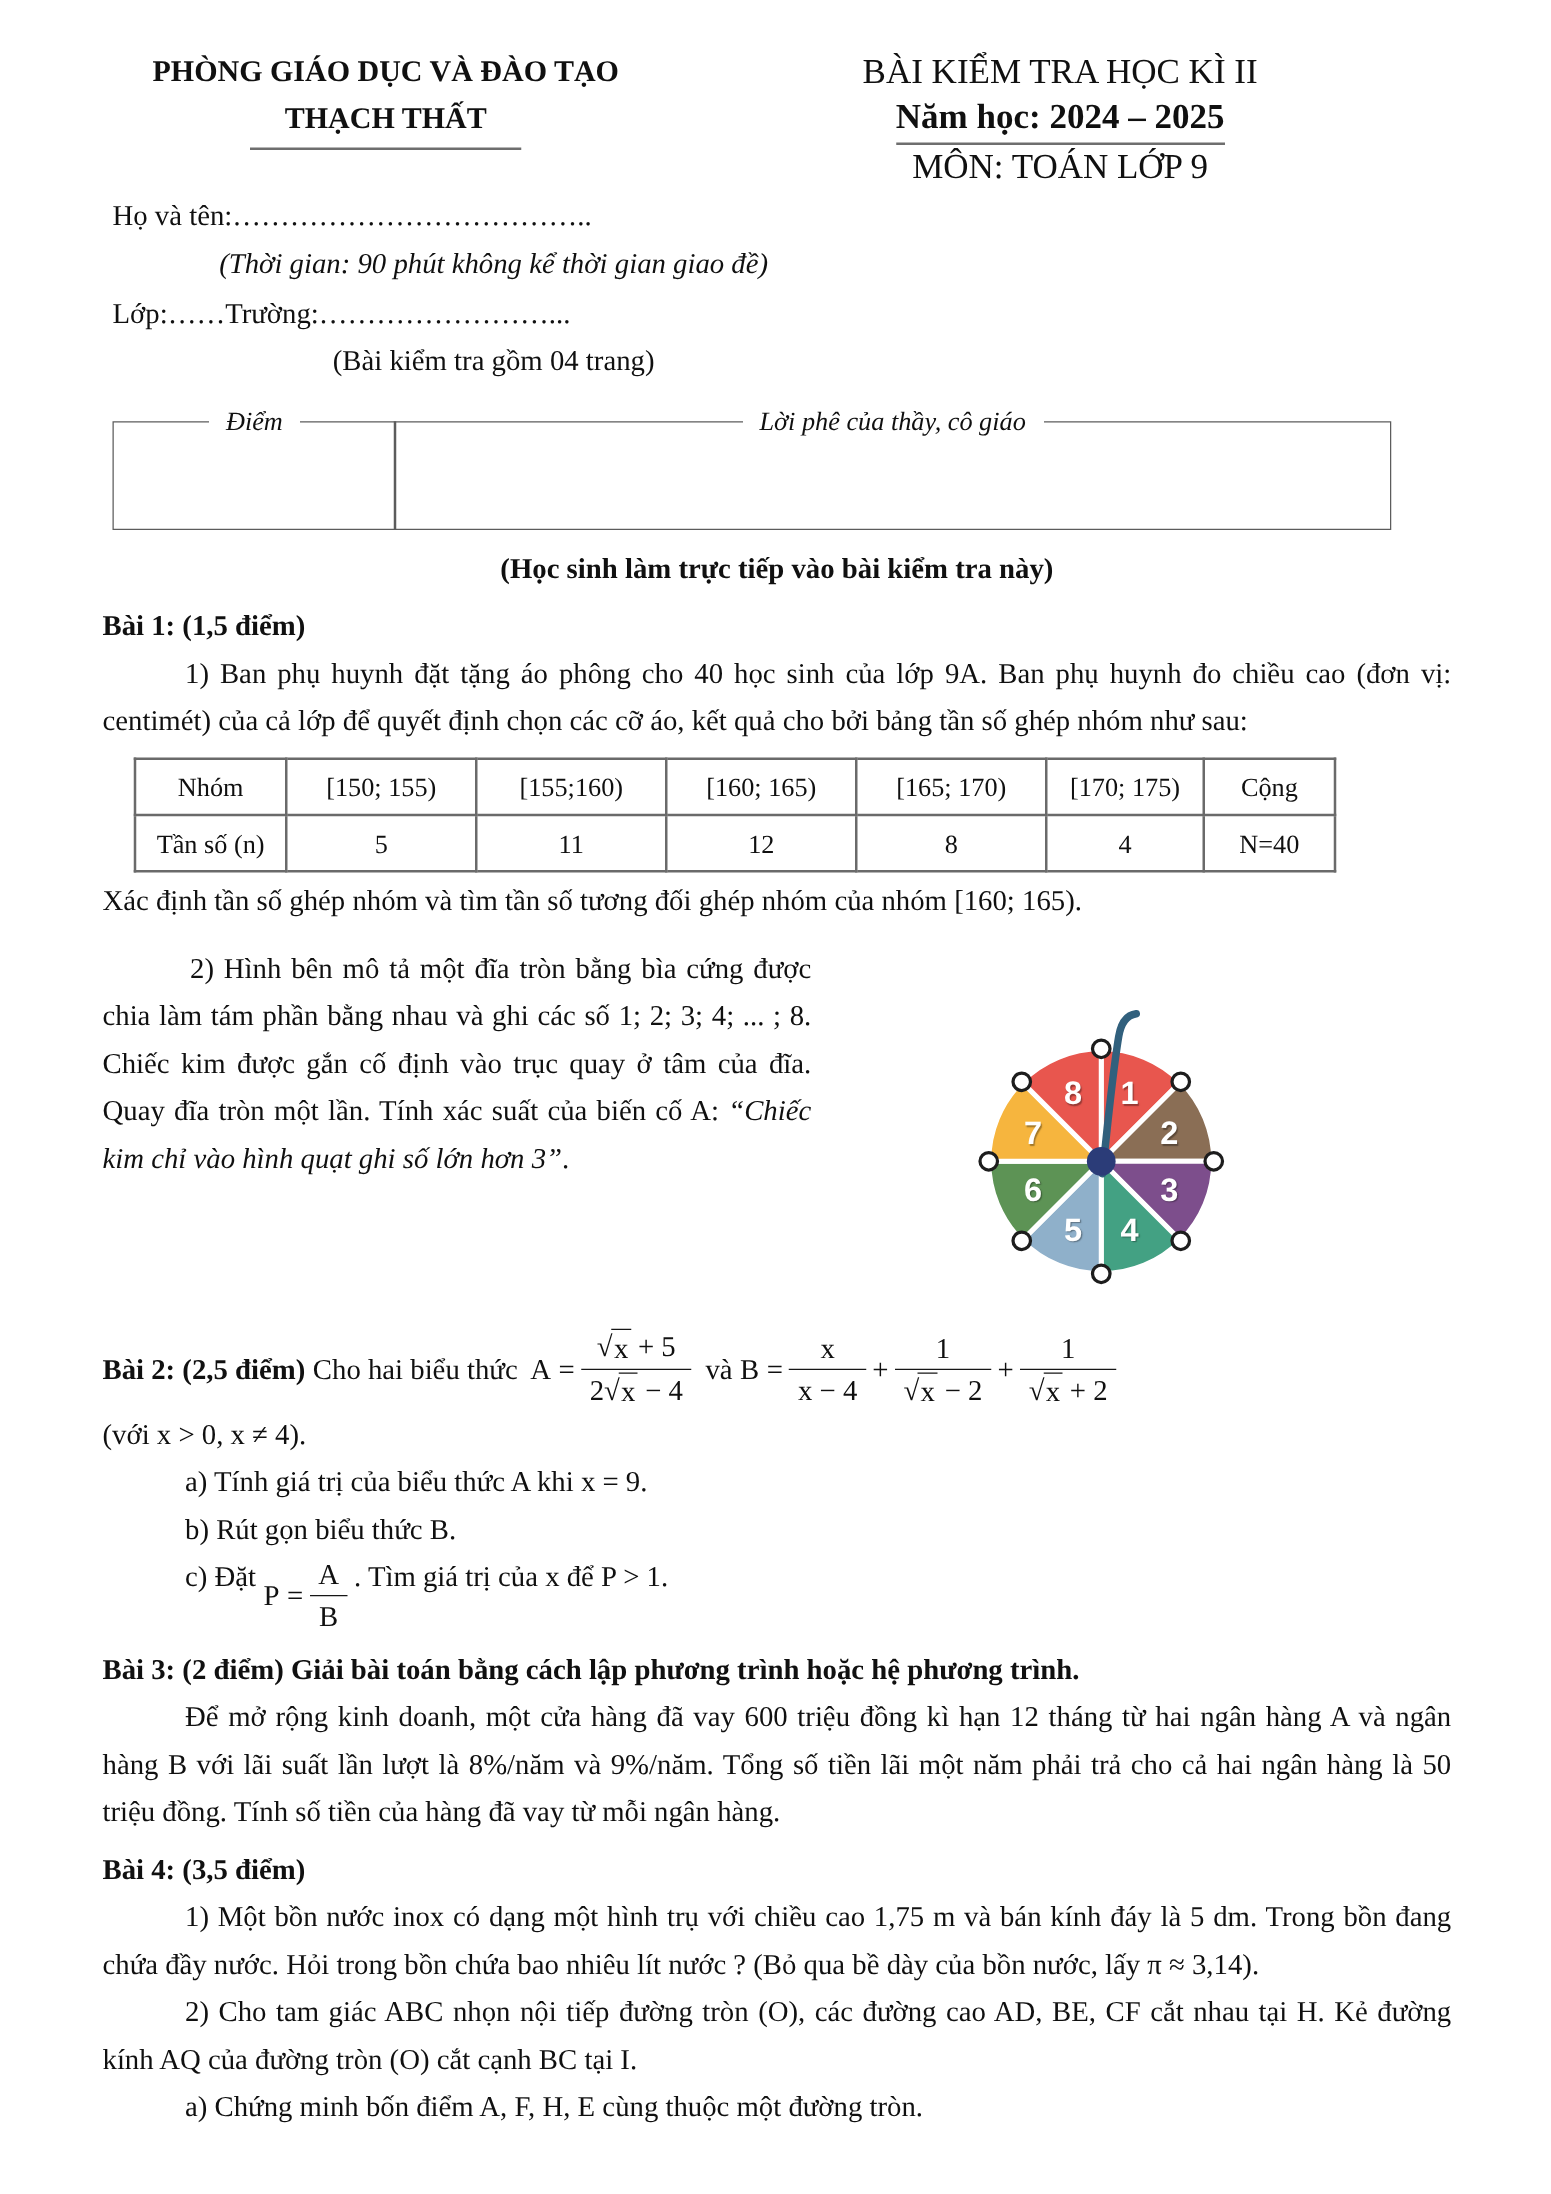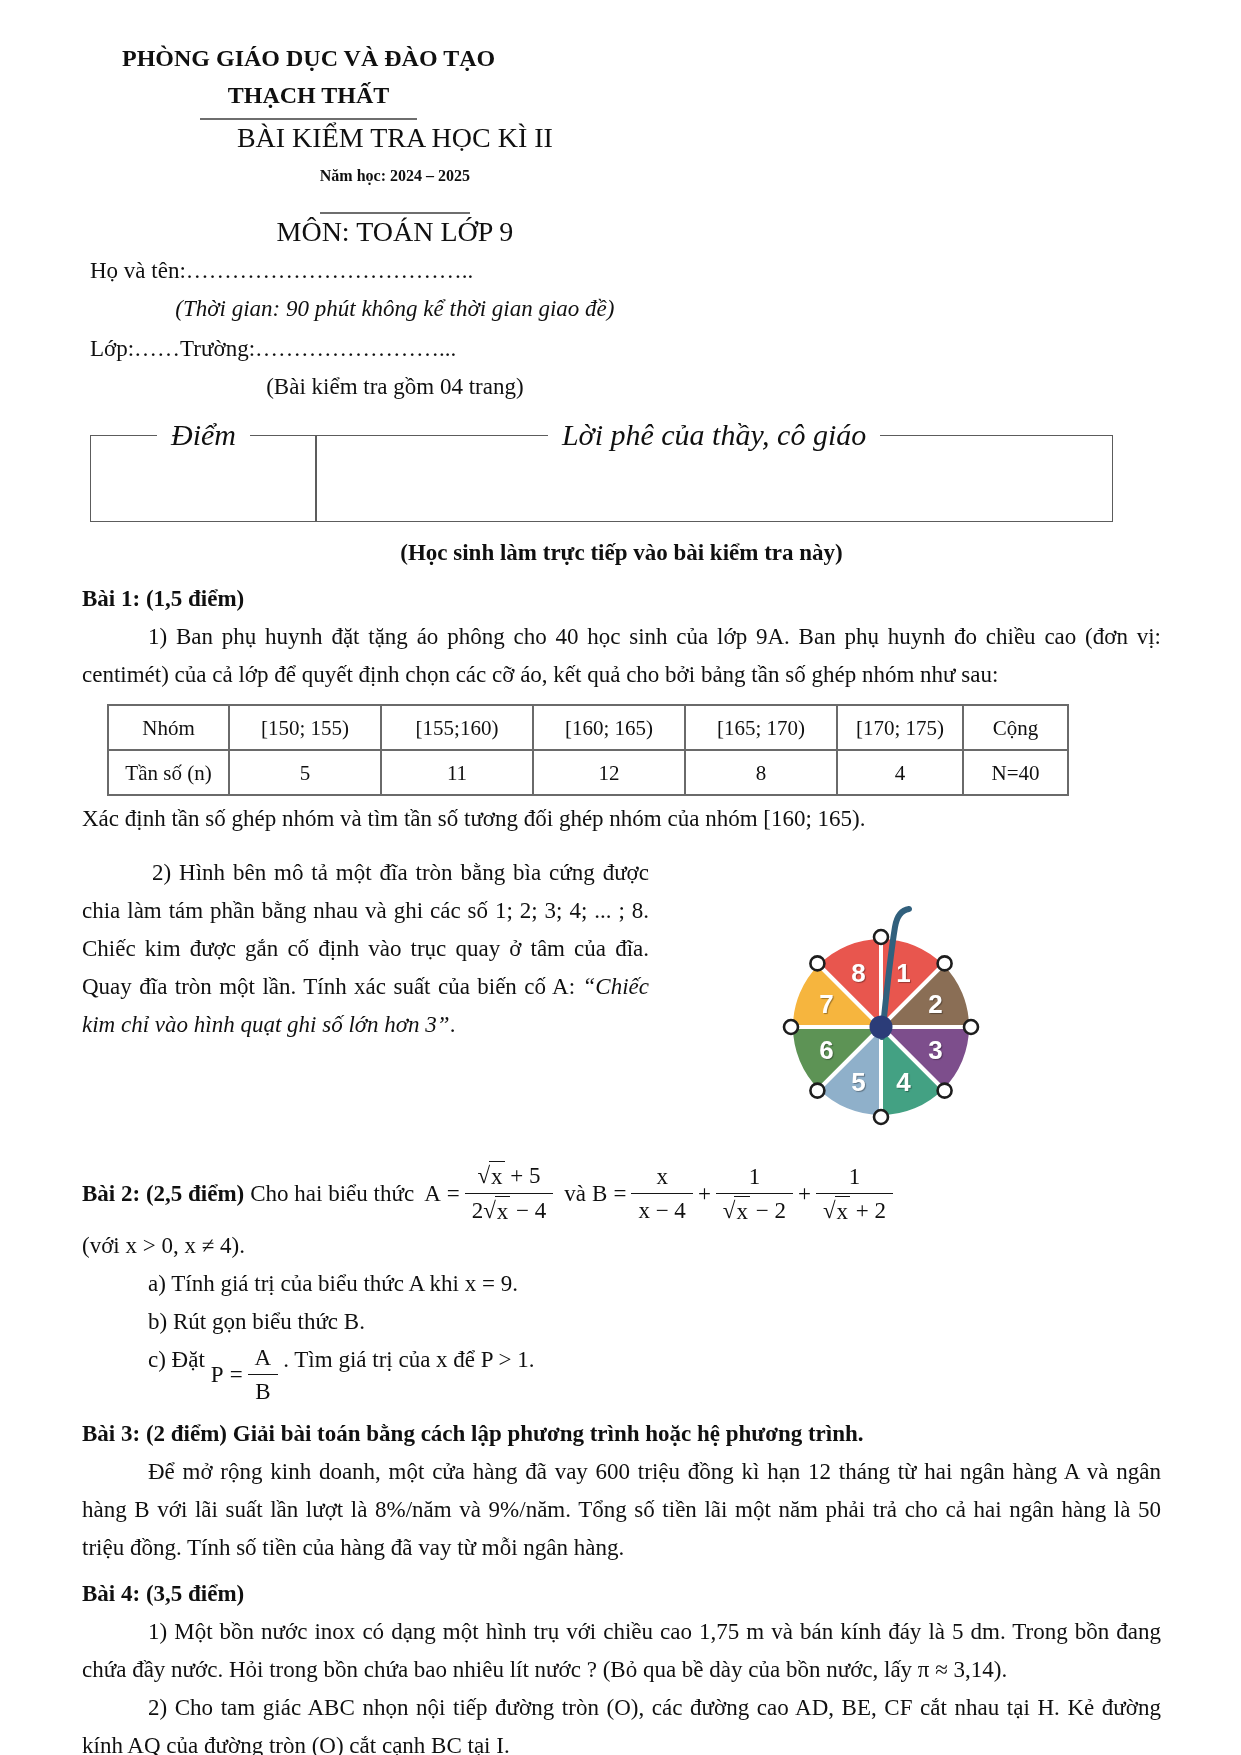--- a/index.html
+++ b/index.html
@@ -5,35 +5,35 @@
   html,body{margin:0;padding:0;background:#ffffff;}
   body{
     width:1241px;min-height:1755px;
     font-family:"Liberation Serif","DejaVu Serif",serif;
     color:#101010;font-size:23px;line-height:38px;
     box-sizing:border-box;padding:40px 80px 30px 82px;
   }
   .bold{font-weight:700;}
   .italic{font-style:italic;}
   
-  .hdr{display:flex;flex-direction:column;}
+  .hdr{display:flex;}
   .hdr-left{width:42%;text-align:center;font-weight:700;font-size:24px;line-height:37px;}
   .hdr-right{width:58%;text-align:center;font-size:23px;line-height:36px;}
   .hdr-right .t1,.hdr-right .t3{font-weight:400;font-size:28px;}
   .ul-wide{display:inline-block;border-bottom:2.4px solid #6e6e6e;padding:0 28px 4px 28px;}
-  .ul-tight{display:inline-block;border-bottom:2.4px solid #6e6e6e;padding-bottom:18px;font-weight:700;font-size:16px;}
+  .ul-tight{display:inline-block;border-bottom:2.4px solid #6e6e6e;padding-bottom:2px;font-weight:700;font-size:28px;}
   .fieldrow{display:flex;margin-top:2px;flex-direction:column;}
   .fieldrow .fl{width:42%;padding-left:8px;box-sizing:border-box;text-align:left;}
   .fieldrow .fr{width:58%;text-align:center;}
   
   .scorebox{display:flex;margin-top:14px;margin-left:8px;margin-right:48px;}
   fieldset{border:1.8px solid #5c5c5c;margin:0;padding:0;height:100px;}
   fieldset.fs-score{width:225px;}
   fieldset.fs-comment{flex:1;margin-left:-1.8px;}
-  legend{margin:0 auto;text-align:left;font-style:italic;font-size:30px;padding:0 14px;line-height:30px;}
+  legend{margin:0 auto;text-align:left;font-style:italic;font-size:21px;padding:0 14px;line-height:30px;}
   
   .center-bold{text-align:center;font-weight:700;margin-top:12px;}
   .sec-head{font-weight:700;margin-top:8px;}
   .para{text-align:justify;text-indent:66px;}
   .noindent{text-indent:0;}
   
   table.freq{border-collapse:collapse;margin:10px 0 4px 25px;}
   table.freq td,table.freq th{
     border:2.2px solid #6a6a6a;text-align:center;font-weight:400;
     height:43px;font-size:21px;padding:0 4px;

